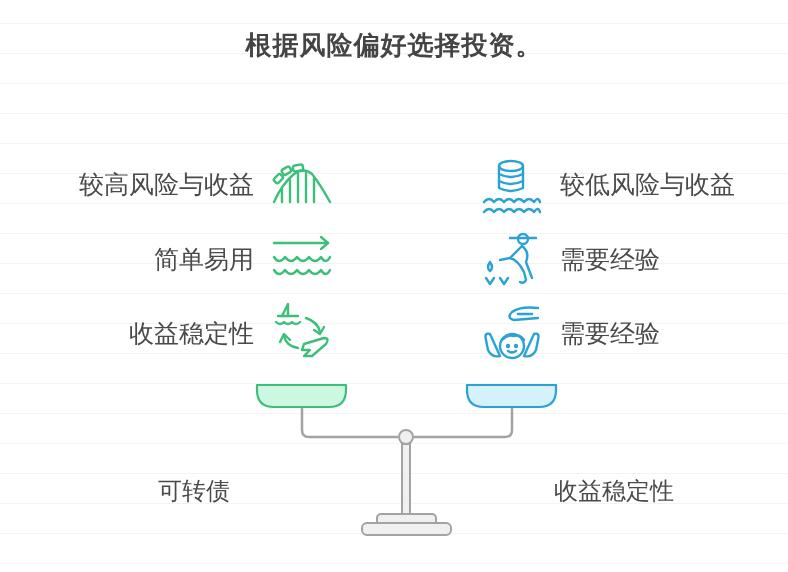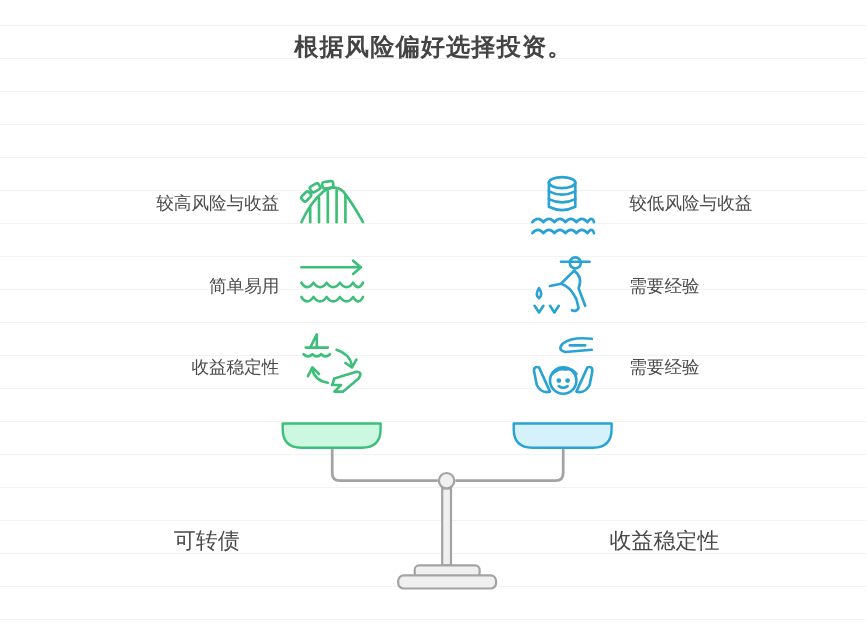--- a/index.html
+++ b/index.html
@@ -29,48 +29,48 @@
         transparent 30px
       );
       z-index: 0;
     }
     .title {
       position: absolute;
       left: 0;
       top: 28px;
       width: 788px;
       text-align: center;
-      font-size: 22px;
+      font-size: 26px;
       font-weight: bold;
       color: #444444;
       letter-spacing: 1px;
       z-index: 1;
     }
     .label {
       position: absolute;
-      font-size: 16px;
+      font-size: 25px;
       color: #4a4a4a;
       white-space: nowrap;
       z-index: 1;
       line-height: 30px;
     }
     .label.left { text-align: right; right: 534px; }
-    .label.right { text-align: right; left: 572px; }
+    .label.right { text-align: right; left: 560px; }
     .icon {
       position: absolute;
       z-index: 1;
     }
     svg.scale {
       position: absolute;
       left: 0; top: 0;
       z-index: 1;
     }
     .bottom-label {
       position: absolute;
-      font-size: 20px;
+      font-size: 24px;
       color: #4a4a4a;
       z-index: 1;
       line-height: 30px;
     }
   </style>
 </head>
 <body>
 
 <div class="bg-lines"></div>
 

